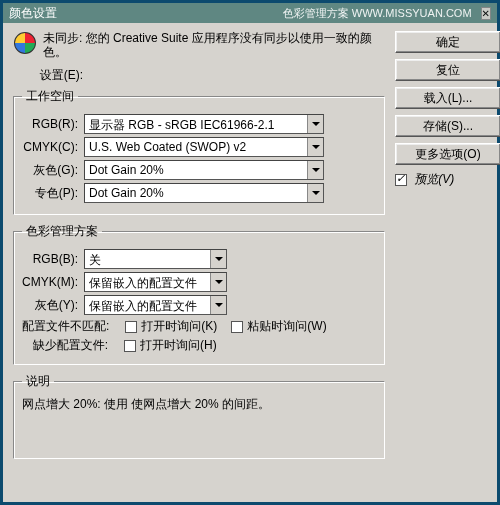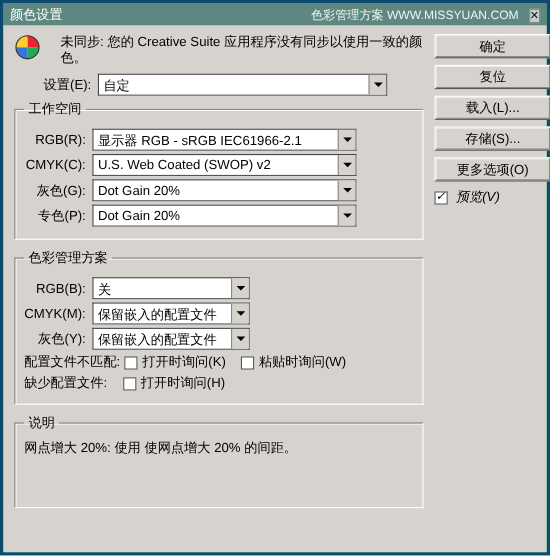--- a/index.html
+++ b/index.html
@@ -5,39 +5,39 @@
 * { box-sizing: border-box; font-family: "Microsoft YaHei", SimSun, sans-serif; }
 body { margin: 0; background: #fff; }
 .wrap { width: 500px; height: 505px; background: #22c55e; border: 3px solid #0c4a6e; position: relative; }
 .titlebar { height: 20px; background: #5f8782; color: #fff; font-size: 12px; padding: 2px 6px; display: flex; align-items: center; justify-content: space-between; }
 .titlebar .right { font-size: 11px; opacity: .9; }
 .closebtn { width: 16px; height: 14px; background: #d6d3ce; border: 1px solid #888; color: #000; font-size: 10px; text-align: center; line-height: 10px; margin-left: 6px; }
 .body { display: flex; background: #d6d3ce; height: calc(100% - 20px); }
 .main { flex: 1; padding: 8px 10px 8px 10px; font-size: 12px; }
 .side { width: 102px; padding: 8px 8px 0 0; font-size: 12px; }
 .btn { width: 106px; height: 22px; background: #d6d3ce; border: 1px solid #fff; border-right-color: #555; border-bottom-color: #555; box-shadow: inset -1px -1px 0 #888, inset 1px 1px 0 #eee; margin-bottom: 6px; text-align: center; line-height: 20px; cursor: default; }
-.sync { display: flex; gap: 18px; margin-bottom: 8px; }
+.sync { display: flex; gap: 6px; margin-bottom: 8px; }
 .icon-circle { width: 24px; height: 24px; flex: none; position: relative; }
 .icon-circle svg { width: 24px; height: 24px; }
 .sync-text { line-height: 14px; }
 .row { display: flex; align-items: center; margin: 3px 0; }
 .row label { text-align: right; margin-right: 6px; min-width: 70px; }
 .row.tight label { min-width: 56px; }
 fieldset { border: 1px solid #888; border-right-color: #fff; border-bottom-color: #fff; box-shadow: inset 1px 1px 0 #fff; margin: 4px 0 8px 0; padding: 6px 8px 8px 8px; }
 legend { padding: 0 4px; font-size: 12px; }
 .select { display: flex; align-items: stretch; height: 20px; background: #fff; border: 1px solid #555; border-top-color: #444; border-left-color: #444; }
 .select span { flex: 1; padding: 2px 4px; font-size: 12px; white-space: nowrap; overflow: hidden; }
 .select .arr { width: 16px; background: #d6d3ce; border-left: 1px solid #888; display: flex; align-items: center; justify-content: center; }
 .select .arr::after { content: ""; border: 4px solid transparent; border-top-color: #000; margin-top: 3px; }
 .cb { width: 12px; height: 12px; background: #fff; border: 1px solid #555; display: inline-block; vertical-align: middle; margin-right: 4px; position: relative; }
 .cb.checked::after { content: "✓"; position: absolute; top: -3px; left: 0; font-size: 11px; }
 .desc { font-size: 12px; line-height: 16px; }
 .w240 { width: 240px; } .w143 { width: 143px; } .w263 { width: 263px; }
 .ckrow { display: flex; align-items: center; margin: 2px 0 2px 0; }
-.ckrow .lbl { min-width: 86px; text-align: left; margin-right: 4px; }
+.ckrow .lbl { min-width: 86px; text-align: right; margin-right: 16px; }
 .ckgap { margin-left: 14px; }
 </style>
 </head>
 <body>
 
 <div class="wrap">
   <div class="titlebar">
     <span>颜色设置</span>
     <span class="right">
       <span>色彩管理方案  WWW.MISSYUAN.COM</span>
@@ -55,24 +55,20 @@
               <path d="M22 12 A10 10 0 0 1 12 22 L12 12 Z" fill="#2a5"></path>
               <path d="M12 22 A10 10 0 0 1 2 12 L12 12 Z" fill="#37d"></path>
               <path d="M2 12 A10 10 0 0 1 12 2 L12 12 Z" fill="#fc3"></path>
             </svg>
         </span>
         <div class="sync-text">未同步: 您的 Creative Suite 应用程序没有同步以使用一致的颜色。</div>
       </div>
 
       <div class="row">
         <label>设置(E):</label>
-        <div class="select w263">
-          <span>自定</span>
-            <div class="arr"></div>
-        </div>
       </div>
 
       <fieldset>
         <legend>工作空间</legend>
         <div class="row tight">
             <label>RGB(R):</label>
           <div class="select w240">
               <span>显示器 RGB - sRGB IEC61966-2.1</span>
               <div class="arr"></div>
             </div>

